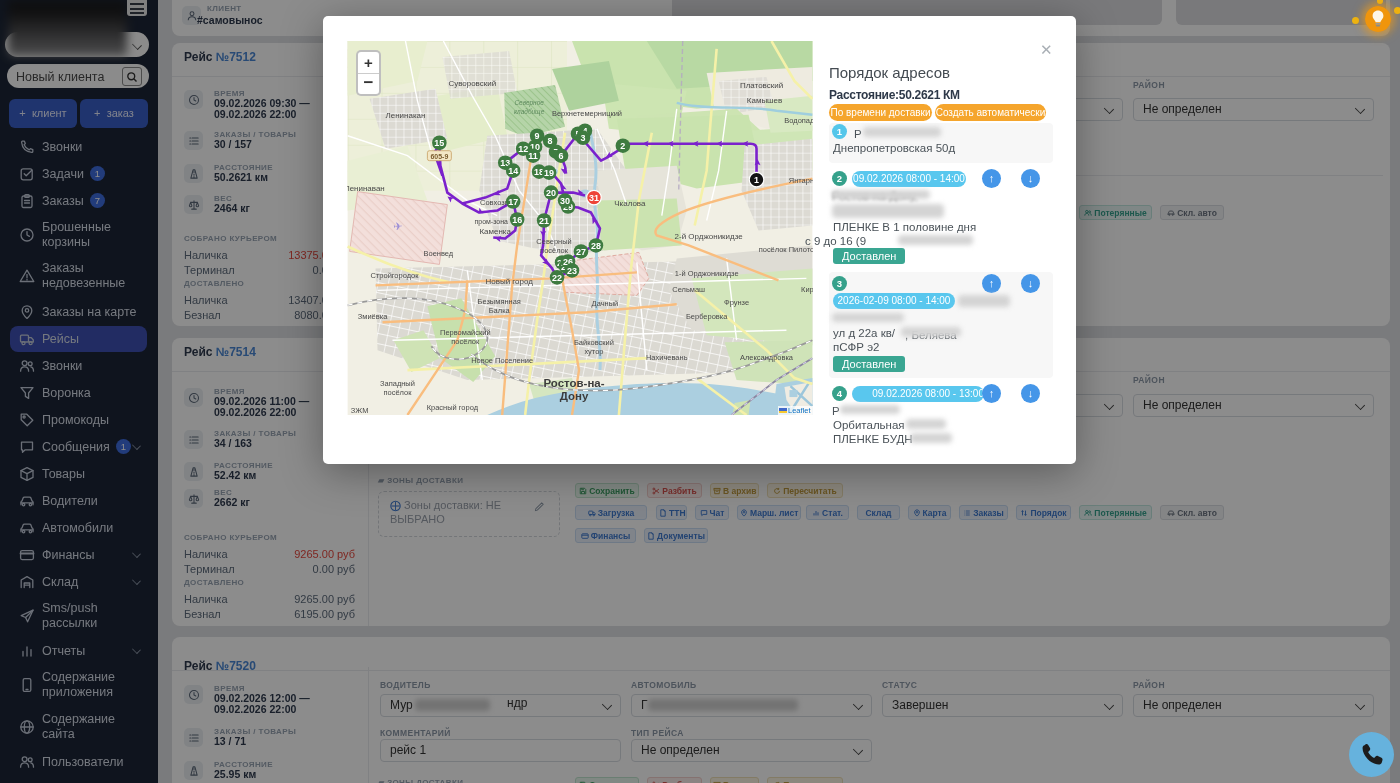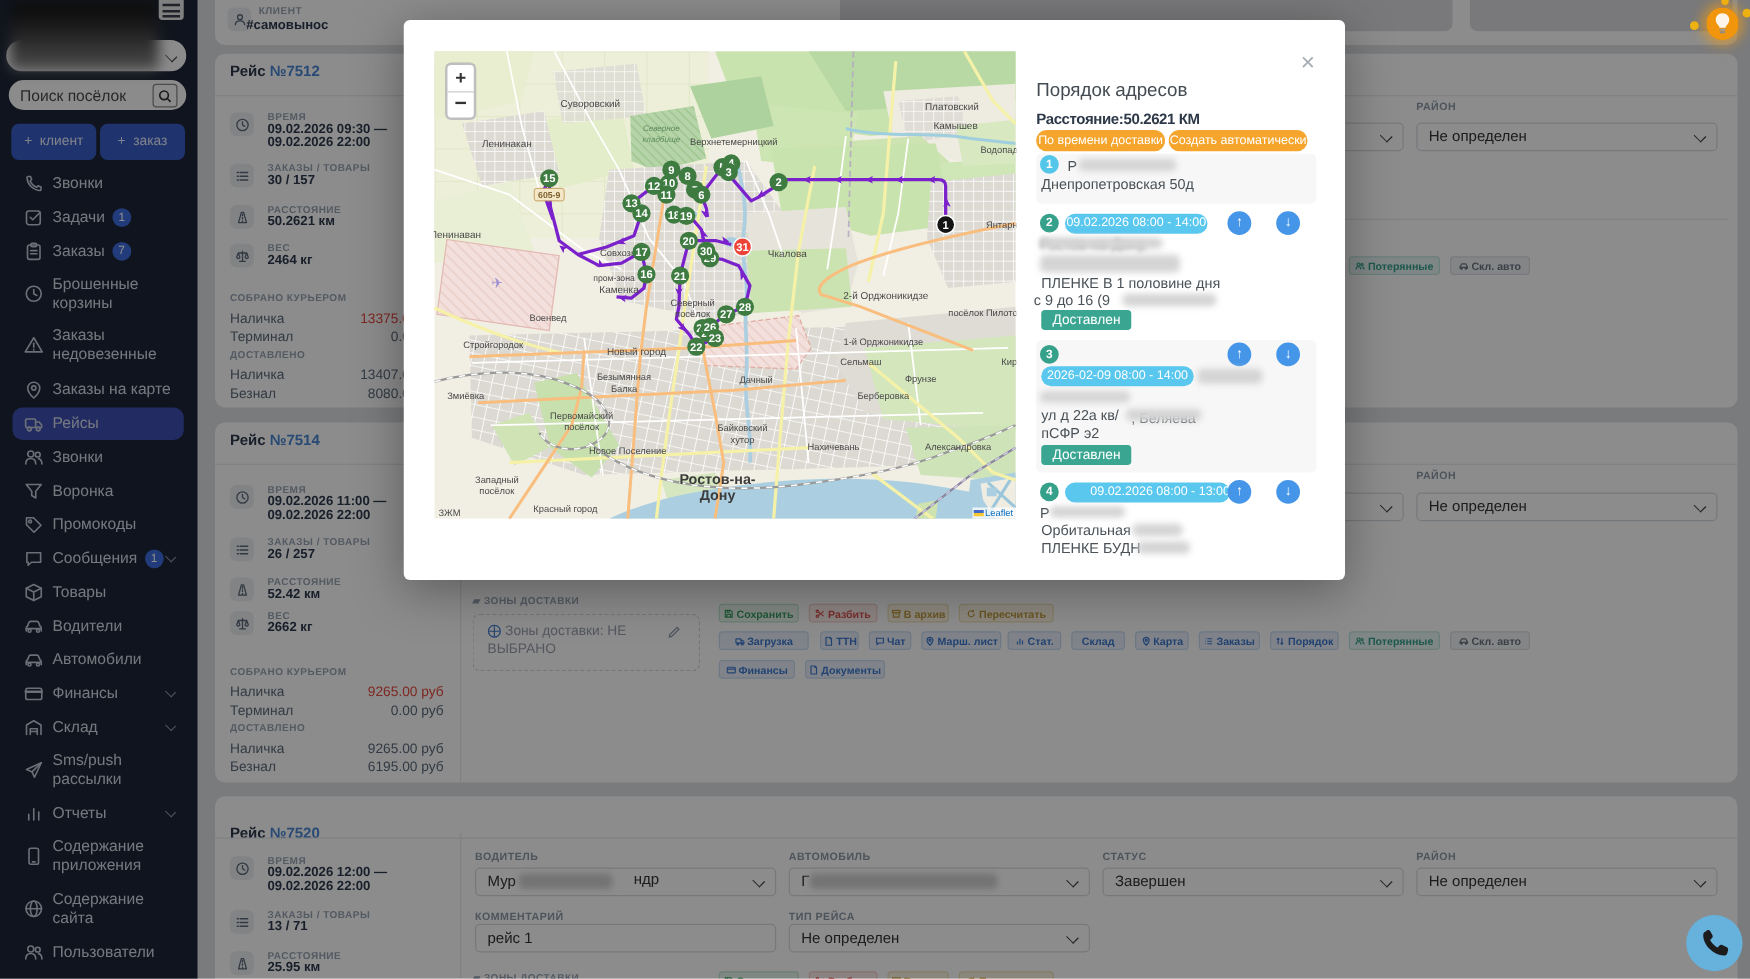--- a/index.html
+++ b/index.html
@@ -62,21 +62,21 @@
 
   <div class="abs" style="left:127px;top:0;width:20px;height:16px;background:#e9e9e9;border-radius:0 0 3px 3px;z-index:3;">
     <div style="margin:3px 3px 0;border-top:2px solid #3a3f4a;"></div>
     <div style="margin:2.5px 3px 0;border-top:2px solid #3a3f4a;"></div>
     <div style="margin:2.5px 3px 0;border-top:2px solid #3a3f4a;"></div>
   </div>
   <div class="abs" style="left:5px;top:32px;width:144px;height:25px;background:#fdfdfd;border-radius:13px;z-index:1;"></div>
   <div class="abs" style="left:133px;top:41px;width:8px;height:8px;border-right:1.8px solid #555;border-bottom:1.8px solid #555;transform:rotate(45deg) scale(1,.75);z-index:2;"></div>
   <div class="abs" style="left:8px;top:0px;width:119px;height:56px;background:linear-gradient(180deg,#1c1c1e 20%,#4a4a4c 55%,#7e7e80 90%);filter:blur(5px);z-index:2;border-radius:2px;"></div>
   <div class="abs" style="left:7px;top:64px;width:142px;height:24px;background:#fdfdfd;border-radius:13px;z-index:1;"></div>
-  <div class="abs" style="left:16px;top:70px;font-size:12.5px;color:#4a4a4a;z-index:2;">Поиск посёлок</div>
+  <div class="abs" style="left:16px;top:70px;font-size:12.5px;color:#4a4a4a;z-index:2;">Новый клиента</div>
   <div class="abs" style="left:122px;top:67px;width:20px;height:19px;border:1px solid #8a8a8a;border-radius:3px;z-index:2;">
     <svg width="12" height="12" viewBox="0 0 16 16" style="position:absolute;left:3px;top:3px;">
         <circle cx="7" cy="7" r="4.6" fill="none" stroke="#333" stroke-width="1.8"></circle>
         <line x1="10.4" y1="10.4" x2="14" y2="14" stroke="#333" stroke-width="1.8"></line>
       </svg>
   </div>
   <div class="abs" style="left:9px;top:99px;width:68px;height:29px;background:#3a5fc8;border-radius:6px;color:#e8edff;font-size:11px;text-align:center;line-height:29px;">+&nbsp; клиент</div>
   <div class="abs" style="left:80px;top:99px;width:68px;height:29px;background:#3a5fc8;border-radius:6px;color:#e8edff;font-size:11px;text-align:center;line-height:29px;">+&nbsp; заказ</div>
 
   <div class="abs" style="left:10px;top:326px;width:137px;height:26px;background:#3f51b5;border-radius:8px;"></div>
@@ -396,21 +396,21 @@
       </div>
       <div class="lbl" style="left:214px;top:387px;">ВРЕМЯ</div>
       <div class="val" style="left:214px;top:395px;">09.02.2026 11:00 —</div>
       <div class="val" style="left:214px;top:406px;">09.02.2026 22:00</div>
       <div class="ico" style="left:184px;top:430px;">
         <svg width="12" height="12" viewBox="0 0 16 16" fill="none" stroke="#5b6878" stroke-width="1.4" stroke-linejoin="round" stroke-linecap="round">
           <path d="M2.5 4H3.5M5.5 4H13.5M2.5 8H3.5M5.5 8H13.5M2.5 12H3.5M5.5 12H13.5" stroke-width="1.6"></path>
         </svg>
       </div>
       <div class="lbl" style="left:214px;top:429px;">ЗАКАЗЫ / ТОВАРЫ</div>
-      <div class="val" style="left:214px;top:437px;">26 / 257</div>
+      <div class="val" style="left:214px;top:437px;">34 / 163</div>
       <div class="ico" style="left:184px;top:462px;">
         <svg width="12" height="12" viewBox="0 0 16 16" fill="none" stroke="#5b6878" stroke-width="1.4" stroke-linejoin="round" stroke-linecap="round">
           <path d="M3.8 13.5 6.8 2.5H9.2L12.2 13.5Z"></path>
           <path d="M8 4.5V6M8 8V9.5M8 11.5V13"></path>
         </svg>
       </div>
       <div class="lbl" style="left:214px;top:461px;">РАССТОЯНИЕ</div>
       <div class="val" style="left:214px;top:469px;">52.42 км</div>
       <div class="ico" style="left:184px;top:489px;">
         <svg width="12" height="12" viewBox="0 0 16 16" fill="none" stroke="#5b6878" stroke-width="1.4" stroke-linejoin="round" stroke-linecap="round">
@@ -856,21 +856,21 @@
         <div class="blur" style="left:540px;top:111px;width:78px;height:10px;background:#d4d4d4;"></div>
         <div class="atext" style="left:510px;top:125px;">Днепропетровская 50д</div>
         <div class="ncirc ngreen" style="left:509px;top:155px;">2</div>
         <div class="tpill" style="left:529px;top:155px;width:114px;">09.02.2026 08:00 - 14:00</div>
         <div class="acirc" style="left:659px;top:153px;">↑</div>
         <div class="acirc" style="left:698px;top:153px;">↓</div>
         <div class="atext" style="left:509px;top:173px;filter:blur(1.6px);color:#6a6a6a;">Ростов-на-Дону,</div>
         <div class="blur" style="left:509px;top:174px;width:98px;height:9px;background:#d4d4d4;"></div>
         <div class="blur" style="left:509px;top:188px;width:112px;height:14px;background:#d4d4d4;"></div>
         <div class="atext" style="left:510px;top:204px;">ПЛЕНКЕ В 1 половине дня</div>
-        <div class="atext" style="left:504px;top:218px;">с 9 до 16 (9</div>
+        <div class="atext" style="left:482px;top:218px;">с 9 до 16 (9</div>
         <div class="blur" style="left:575px;top:219px;width:75px;height:10px;background:#d4d4d4;"></div>
         <div class="dpill" style="left:510px;top:232px;">Доставлен</div>
         <div class="ncirc ngreen" style="left:509px;top:260px;">3</div>
         <div class="acirc" style="left:659px;top:258px;">↑</div>
         <div class="acirc" style="left:698px;top:258px;">↓</div>
         <div class="tpill" style="left:510px;top:277px;width:122px;">2026-02-09 08:00 - 14:00</div>
         <div class="blur" style="left:635px;top:279px;width:52px;height:12px;background:#d4d4d4;"></div>
         <div class="blur" style="left:509px;top:297px;width:72px;height:9px;background:#d4d4d4;"></div>
         <div class="atext" style="left:582px;top:312px;">, Беляева</div>
         <div class="atext" style="left:510px;top:310px;">ул д 22а кв/</div>

